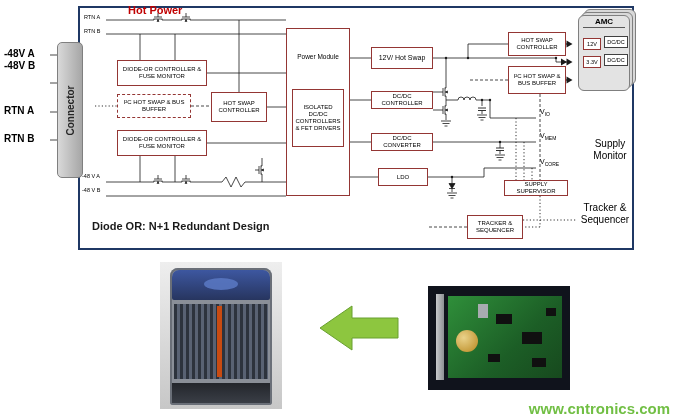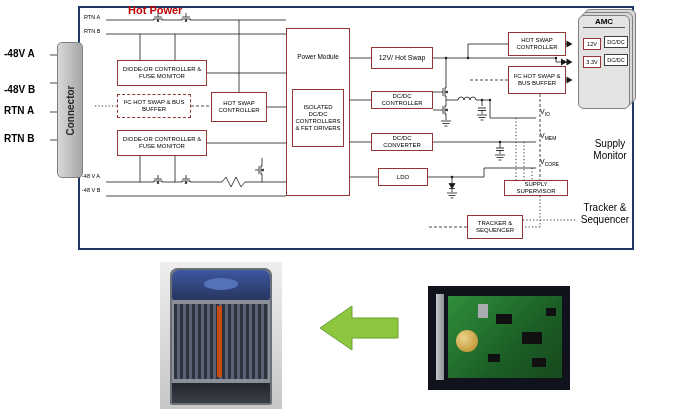--- a/index.html
+++ b/index.html
@@ -31,21 +31,21 @@
   .hotswap-title { position:absolute; left:128px; top:4px; font-size:11px; font-weight:bold; color:#c00000; }
   .caption { position:absolute; left:92px; top:220px; font-size:11px; font-weight:600; color:#1a1a1a; }
 
   
   .pm-label { position:absolute; left:0; top:24px; width:100%; text-align:center; font-size:6.5px; }
   .pm-inner { position:absolute; left:5px; top:60px; width:52px; height:58px; border:1px solid #943634;
               display:flex; align-items:center; justify-content:center; text-align:center;
               font-size:6px; line-height:1.15; padding:1px; background:#fff; }
 
   
-  .amc-card { position:absolute; width:52px; height:94px; background:#d9d9d9;
+  .amc-card { position:absolute; width:52px; height:76px; background:#d9d9d9;
               border:1px solid #7f7f7f; border-radius:6px;padding-left:47px; }
   .amc-front { background:#e3e3e3; }
   .amc-title { position:absolute; left:4px; right:4px; top:1px; text-align:center; font-size:8px;
                font-weight:bold; border-bottom:1px solid #595959; padding-bottom:1px; }
   .amc-box { position:absolute; background:#fff; display:flex; align-items:center; justify-content:center;
              font-size:5.5px; }
   .amc-rail { border:1px solid #943634; }
   .amc-dcdc { border:1px solid #404040; }
 
   .side-label { position:absolute; font-size:10px; color:#000; text-align:center; line-height:1.2; }
@@ -170,30 +170,31 @@
     <use href="#chev" transform="translate(570,62)"></use>
     <use href="#chev" transform="translate(570,80)"></use>
 
     <polygon points="398,318 352,318 352,306 320,328 352,350 352,338 398,338" fill="#8dc63f" stroke="#69a030" stroke-width="1"></polygon>
   </svg>
 
   <div class="connector">
     <span>Connector</span>
   </div>
   <div class="ext-label" style="top:48px">-48V A</div>
-  <div class="ext-label" style="top:84px">-48V B</div>
+  <div class="ext-label" style="top:60px">-48V B</div>
   <div class="ext-label" style="top:105px">RTN A</div>
   <div class="ext-label" style="top:133px">RTN B</div>
 
   <div class="rail-label" style="left:84px;top:14px">RTN A</div>
   <div class="rail-label" style="left:84px;top:28px">RTN B</div>
   <div class="rail-label" style="left:82px;top:173px">-48 V A</div>
   <div class="rail-label" style="left:82px;top:187px">-48 V B</div>
 
   <div class="hotswap-title">Hot Power</div>
+  <div class="caption">Diode OR: N+1 Redundant Design</div>
 
   <div class="block" style="left:117px;top:60px;width:90px;height:26px">DIODE-OR CONTROLLER &amp; FUSE MONITOR</div>
   <div class="block dashed" style="left:117px;top:94px;width:74px;height:24px">I²C HOT SWAP &amp; BUS BUFFER</div>
   <div class="block" style="left:211px;top:92px;width:56px;height:30px">HOT SWAP CONTROLLER</div>
   <div class="block" style="left:117px;top:130px;width:90px;height:26px">DIODE-OR CONTROLLER &amp; FUSE MONITOR</div>
 
   <div class="block" style="left:286px;top:28px;width:64px;height:168px">
     <div class="pm-label">Power Module</div>
     <div class="pm-inner">ISOLATED DC/DC CONTROLLERS &amp; FET DRIVERS</div>
   </div>
@@ -247,14 +248,15 @@
       <div class="pr-seal"></div>
       <div class="pr-chip" style="left:48px;top:18px;width:16px;height:10px"></div>
       <div class="pr-chip" style="left:74px;top:36px;width:20px;height:12px"></div>
       <div class="pr-chip" style="left:98px;top:12px;width:10px;height:8px"></div>
       <div class="pr-chip" style="left:40px;top:58px;width:12px;height:8px"></div>
       <div class="pr-chip" style="left:84px;top:62px;width:14px;height:9px"></div>
       <div class="pr-metal" style="left:30px;top:8px;width:10px;height:14px"></div>
     </div>
   </div>
 
+  <div class="watermark">www.cntronics.com</div>
 
 </div>
 
 </body></html>

